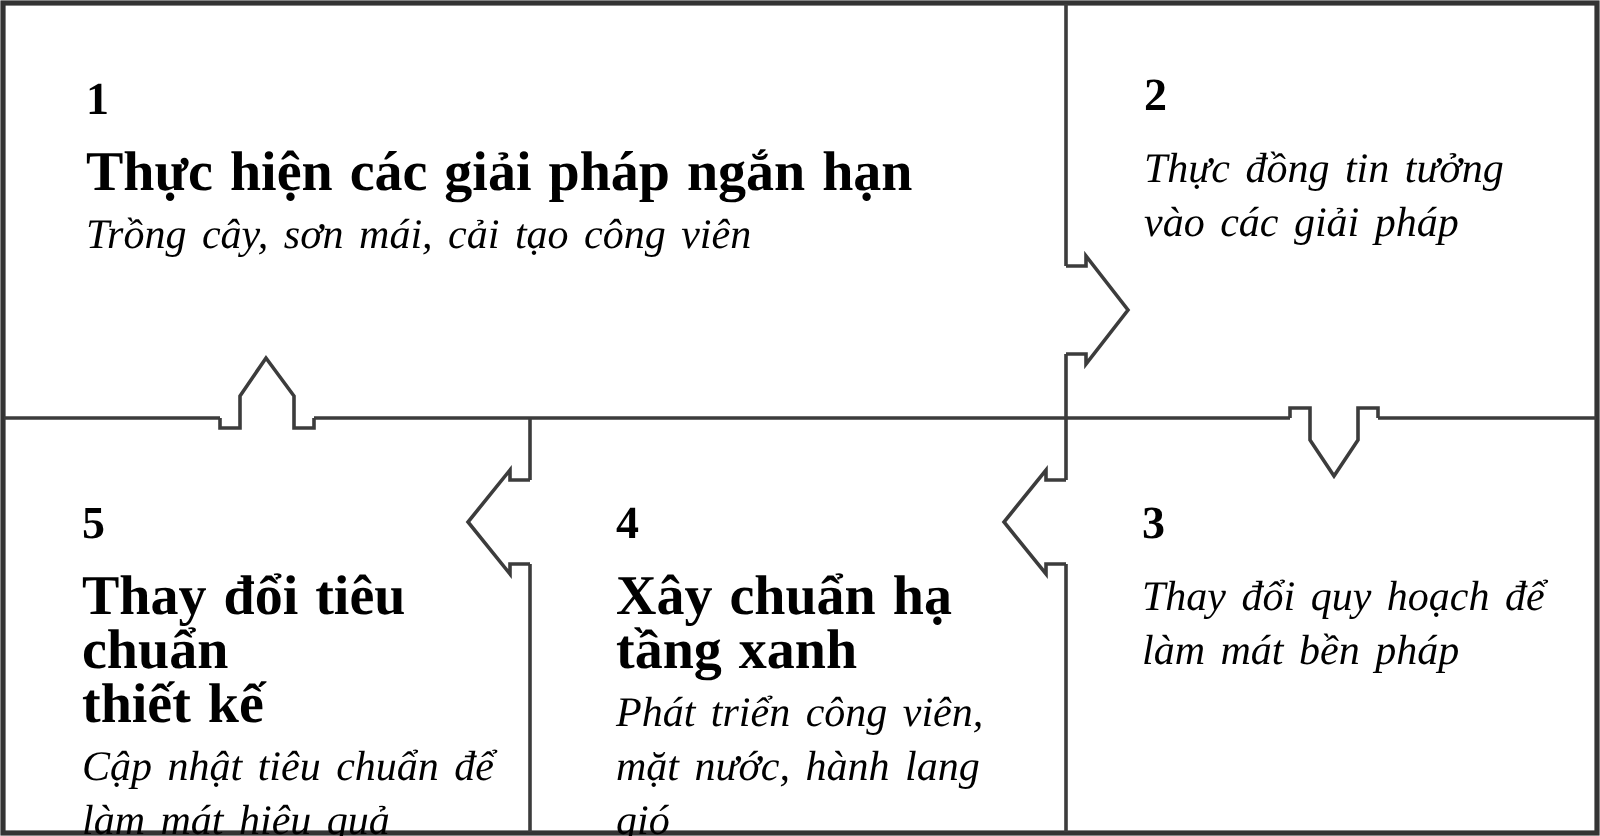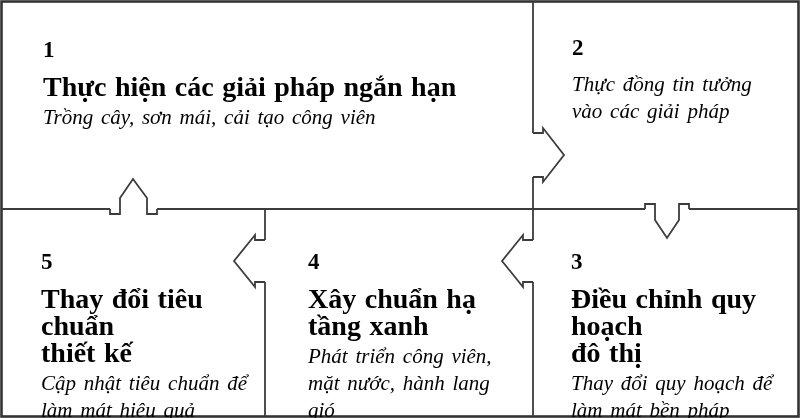--- a/index.html
+++ b/index.html
@@ -80,22 +80,20 @@
   </div>
 
   <div class="step step2">
     <p class="step-number">2</p>
     <p class="step-desc">Thực đồng tin tưởng
 vào các giải pháp</p>
   </div>
 
   <div class="step step3">
     <p class="step-number">3</p>
-    <p class="step-title">Điều chỉnh quy hoạch
-đô thị</p>
     <p class="step-desc">Thay đổi quy hoạch để
 làm mát bền pháp</p>
   </div>
 
   <div class="step step4">
     <p class="step-number">4</p>
     <p class="step-title">Xây chuẩn hạ tầng xanh</p>
     <p class="step-desc">Phát triển công viên,
 mặt nước, hành lang gió</p>
   </div>

